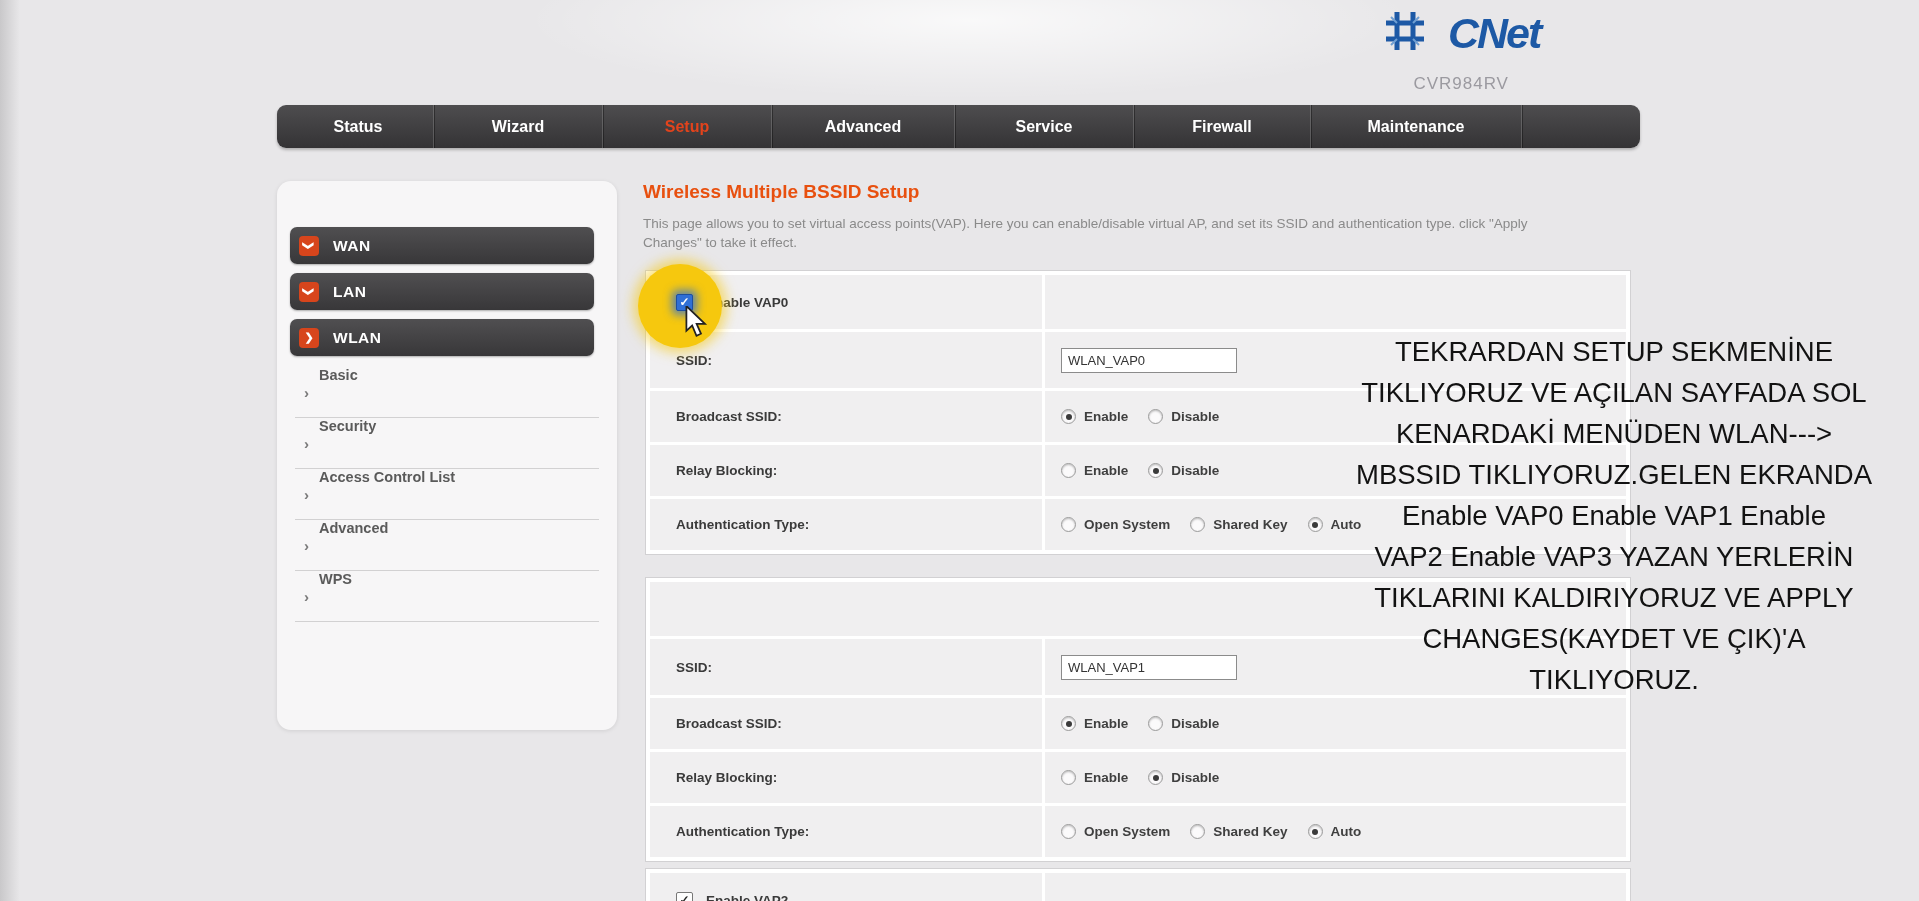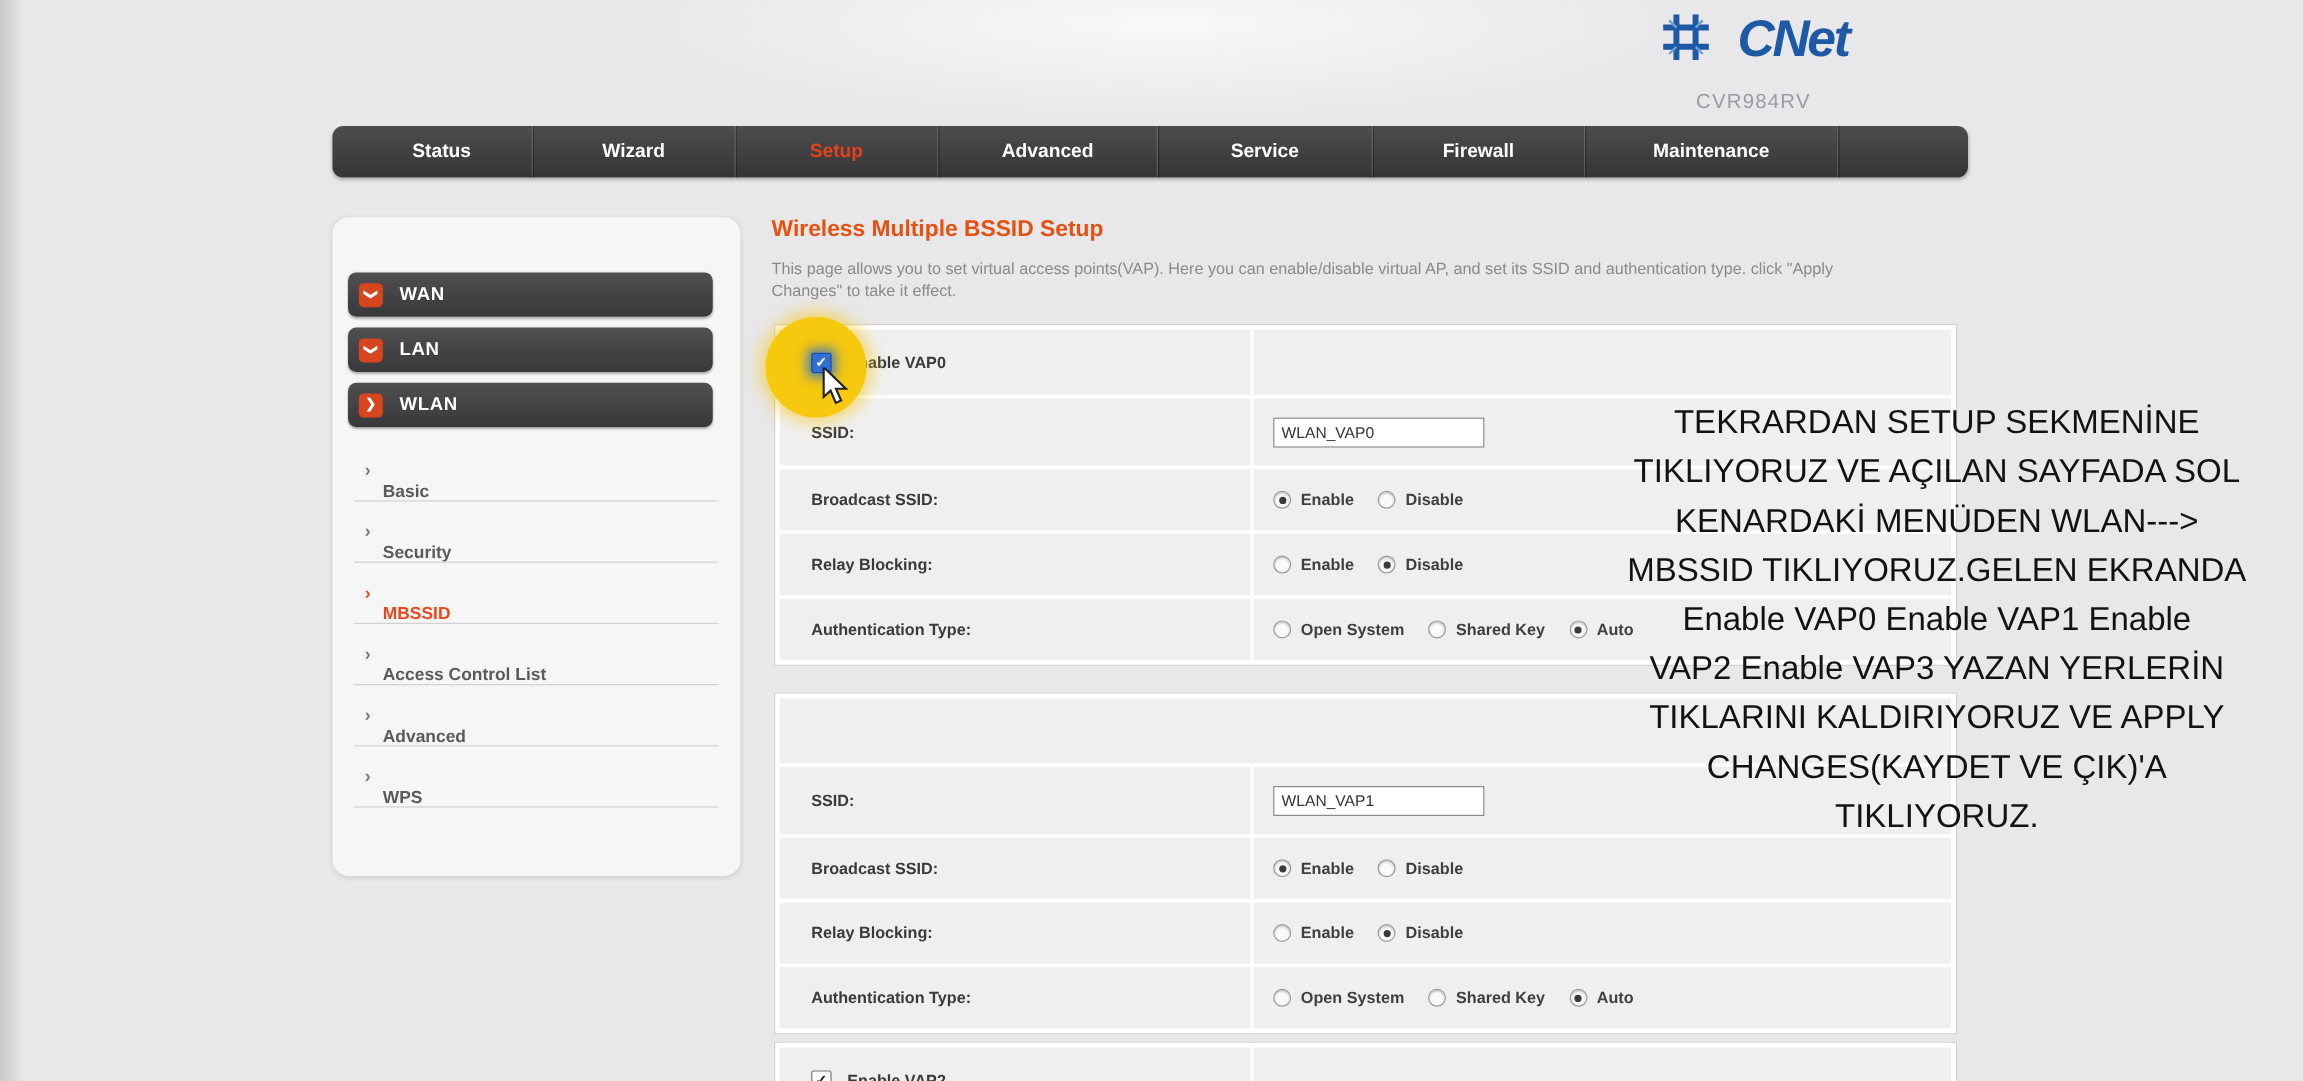--- a/index.html
+++ b/index.html
@@ -10,38 +10,38 @@
           background:radial-gradient(ellipse at center,rgba(255,255,255,.75),rgba(255,255,255,0) 70%);pointer-events:none;}
   .edge-strip{position:absolute;left:0;top:0;bottom:0;width:20px;
           background:linear-gradient(90deg,#c9c8ca,rgba(201,200,202,0));pointer-events:none;}
   
   .brand{position:absolute;left:1382px;top:8px;display:flex;flex-direction:column;align-items:center;}
   .brand-row{display:flex;align-items:center;gap:20px;}
   .brand-name{font-size:43px;font-weight:bold;font-style:italic;color:#1d59a5;letter-spacing:-2px;}
   .brand-model{font-size:17px;color:#9b9aa0;margin-top:16px;letter-spacing:1px;}
   
   .navbar{position:absolute;left:277px;top:105px;width:1363px;height:43px;border-radius:9px;
-          background:linear-gradient(#4e4d4f,#343335);display:flex;align-items:stretch;padding-left:16px;
+          background:linear-gradient(#4e4d4f,#343335);display:flex;align-items:stretch;padding-left:6px;
           box-shadow:0 2px 3px rgba(0,0,0,.25);box-sizing:border-box;}
   .nav-tab{display:flex;align-items:center;justify-content:center;color:#ffffff;font-size:16px;font-weight:bold;
            border-right:1px solid rgba(170,170,170,.30);box-shadow:1px 0 0 rgba(0,0,0,.35);cursor:pointer;}
   .nav-tab.active{color:#e2431c;}
   
   .sidebar{position:absolute;left:277px;top:181px;width:340px;height:549px;background:#f7f6f7;border-radius:14px;
            box-shadow:0 1px 4px rgba(0,0,0,.10);}
   .side-btn{position:absolute;left:13px;width:304px;height:37px;border-radius:7px;
             background:linear-gradient(#504f51,#383739);display:flex;align-items:center;padding-left:9px;
             box-sizing:border-box;box-shadow:0 1px 2px rgba(0,0,0,.3);cursor:pointer;}
   .side-btn .sq{width:20px;height:20px;border-radius:4px;background:#d7451c;display:flex;align-items:center;
             justify-content:center;color:#fff;font-size:11px;font-weight:bold;}
   .sq .gl{display:inline-block;line-height:1;}
   .gl.down{transform:rotate(90deg);}
   .side-btn .lbl{color:#fff;font-size:15.5px;font-weight:bold;margin-left:14px;letter-spacing:.5px;}
   .submenu{position:absolute;left:0;top:186px;width:100%;}
-  .sub-item{position:relative;height:51px;display:flex;align-items:flex-end;padding-left:42px;box-sizing:border-box;
+  .sub-item{position:relative;height:51px;display:flex;align-items:flex-start;padding-left:42px;box-sizing:border-box;
             cursor:pointer;}
   .sub-item::before{content:"›";position:absolute;left:27px;color:#7a7a7a;font-size:15px;font-weight:bold;top:50%;
             transform:translateY(-54%);}
   .sub-item::after{content:"";position:absolute;left:18px;right:18px;bottom:0;border-bottom:1px solid #d2d1d2;}
   .sub-item .slbl{font-size:14.5px;font-weight:bold;color:#5a5a5a;}
   .sub-item.active .slbl{color:#e8491d;}
   .sub-item.active::before{color:#e8491d;}
   
   .page-title{position:absolute;left:643px;top:181px;font-size:19px;font-weight:bold;color:#e8500f;}
   .page-desc{position:absolute;left:643px;top:214px;width:918px;font-size:13.5px;line-height:19px;color:#8a8a8a;}
@@ -128,23 +128,20 @@
         </span>
       <span class="lbl">WLAN</span>
     </div>
     <div class="submenu">
       <div class="sub-item">
           <span class="slbl">Basic</span>
         </div>
       <div class="sub-item">
           <span class="slbl">Security</span>
         </div>
-      <div class="sub-item active">
-          <span class="slbl">MBSSID</span>
-        </div>
       <div class="sub-item">
           <span class="slbl">Access Control List</span>
         </div>
       <div class="sub-item">
           <span class="slbl">Advanced</span>
         </div>
       <div class="sub-item">
           <span class="slbl">WPS</span>
         </div>
     </div>

